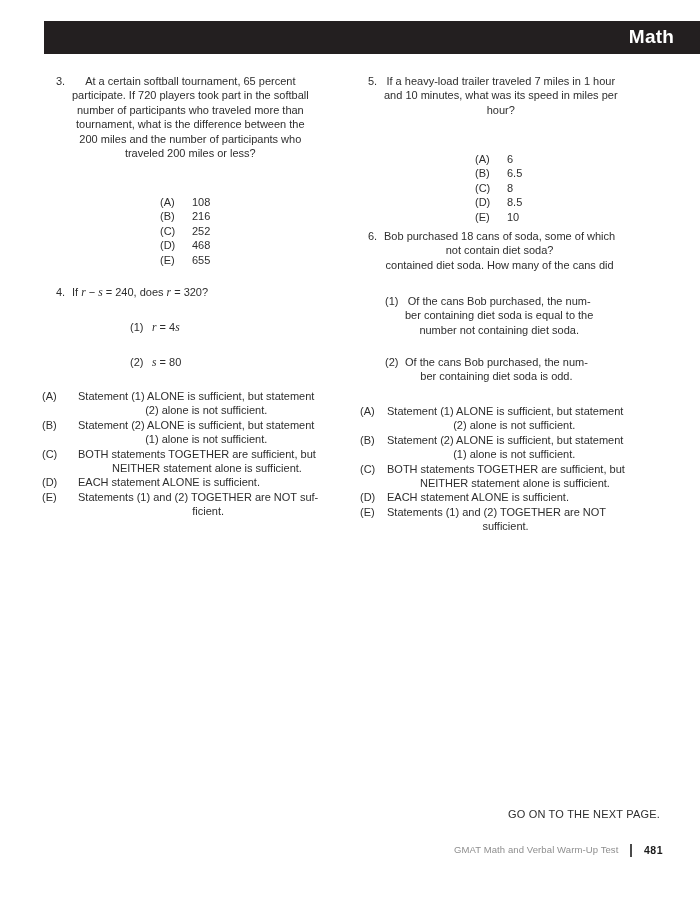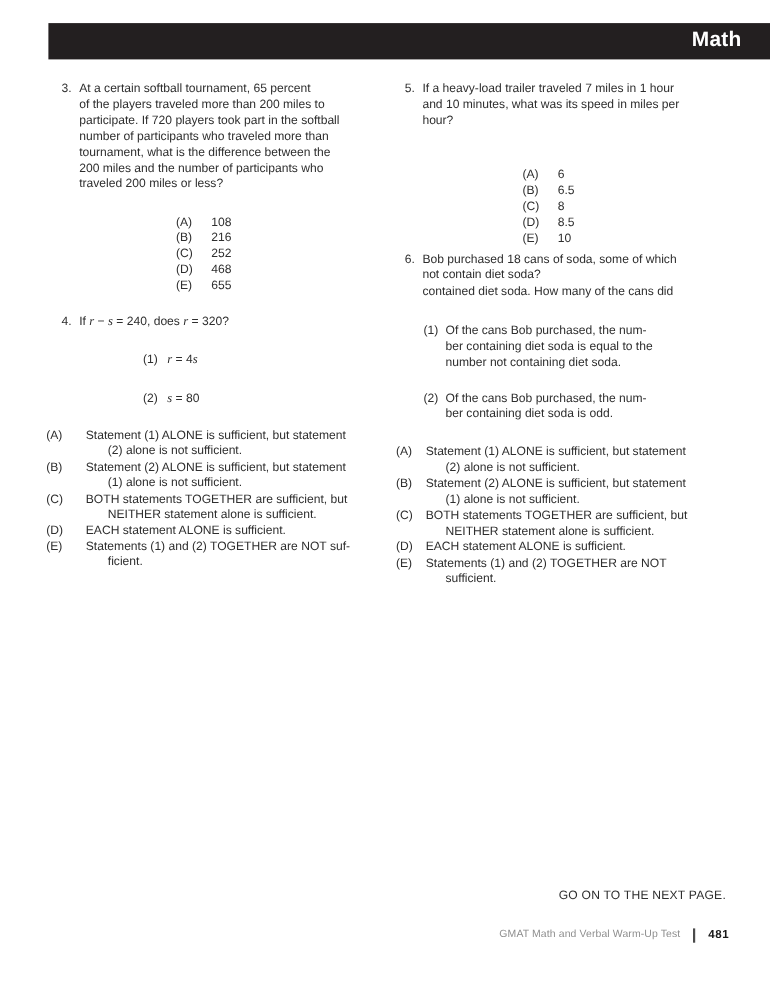--- a/index.html
+++ b/index.html
@@ -12,21 +12,21 @@
   
   .header-bar{
     left:0;top:21px;width:700px;height:33px;background:#231f20;
     display:flex;align-items:center;justify-content:flex-end;
     padding-right:70px;box-sizing:border-box;margin-left:44px;
   }
   .header-title{color:#ffffff;font-size:19px;font-weight:700;letter-spacing:0.2px;}
   
   .q{display:flex;}
   .qnum{flex:none;width:16px;}
-  .line{display:block;white-space:pre;}
+  .line{display:block;white-space:pre;text-align:center;}
   
   .choice-row{line-height:14.4px;white-space:pre;}
   .clabel{display:inline-block;width:32px;}
   
   .stmt{display:flex;}
   .slabel{flex:none;width:22px;}
   .stmt-q6 .slabel{width:20px;}
   .stext{white-space:pre;}
   
   .var{font-family:"Liberation Serif","DejaVu Serif",serif;font-style:italic;font-size:11.5px;}
@@ -50,21 +50,20 @@
 <div class="page">
 
   <div class="abs header-bar">
     <span class="header-title">Math</span>
   </div>
 
   <div class="abs q" style="left:56px;top:74px;">
     <span class="qnum">3.</span>
     <div>
         <span class="line">At a certain softball tournament, 65 percent</span>
-        <span class="line">of the players traveled more than 200 miles to</span>
         <span class="line">participate. If 720 players took part in the softball</span>
         <span class="line">number of participants who traveled more than</span>
         <span class="line">tournament, what is the difference between the</span>
         <span class="line">200 miles and the number of participants who</span>
         <span class="line">traveled 200 miles or less?</span>
       </div>
   </div>
 
   <div class="abs" style="left:160px;top:195px;">
     <div class="choice-row"><span class="clabel">(A)</span><span>108</span></div>

